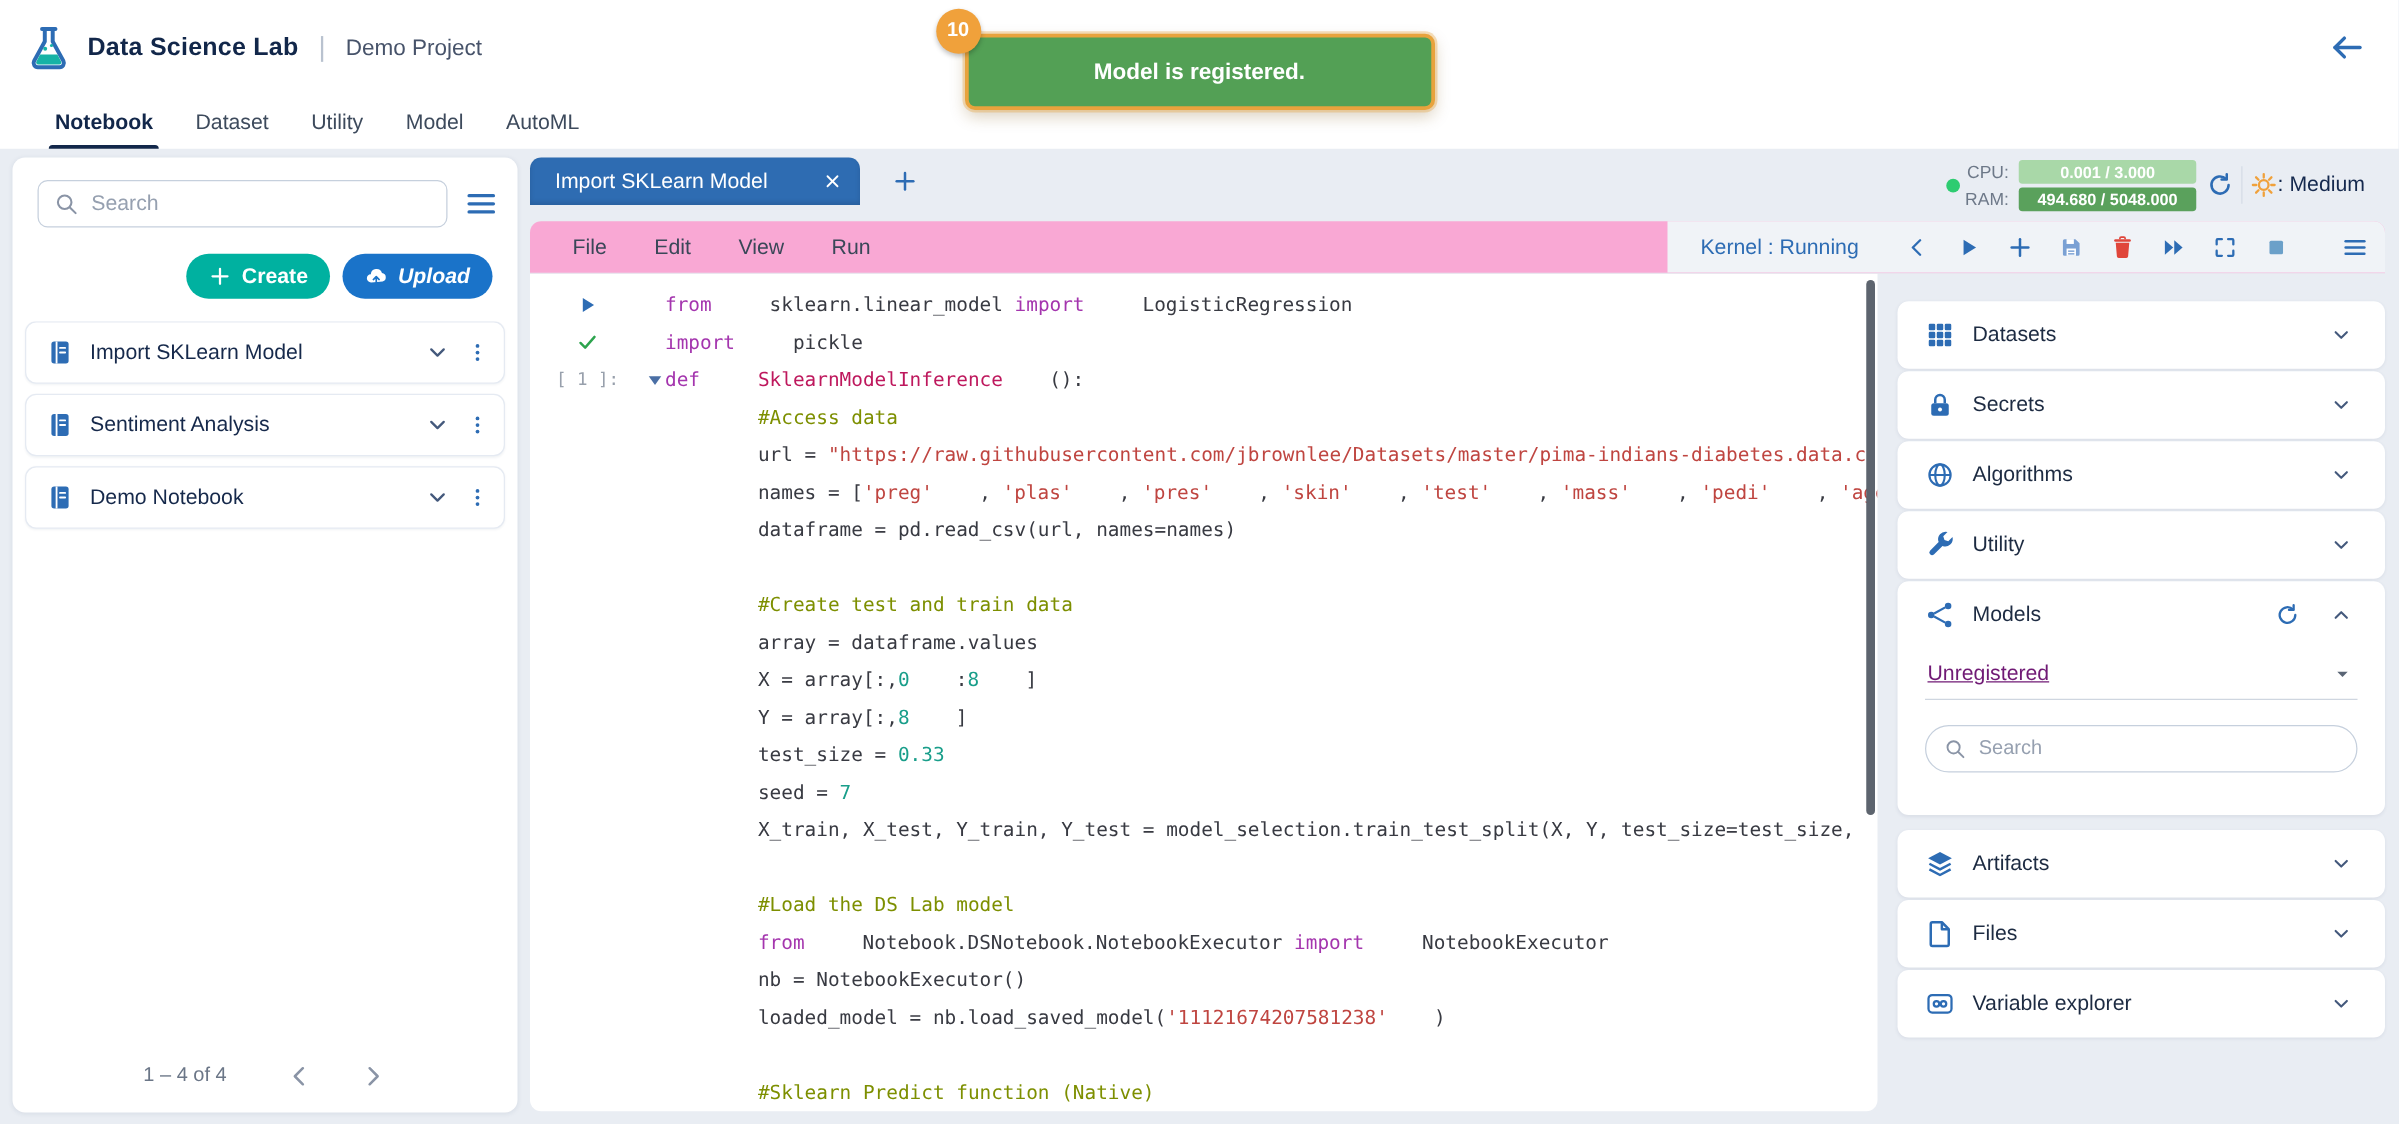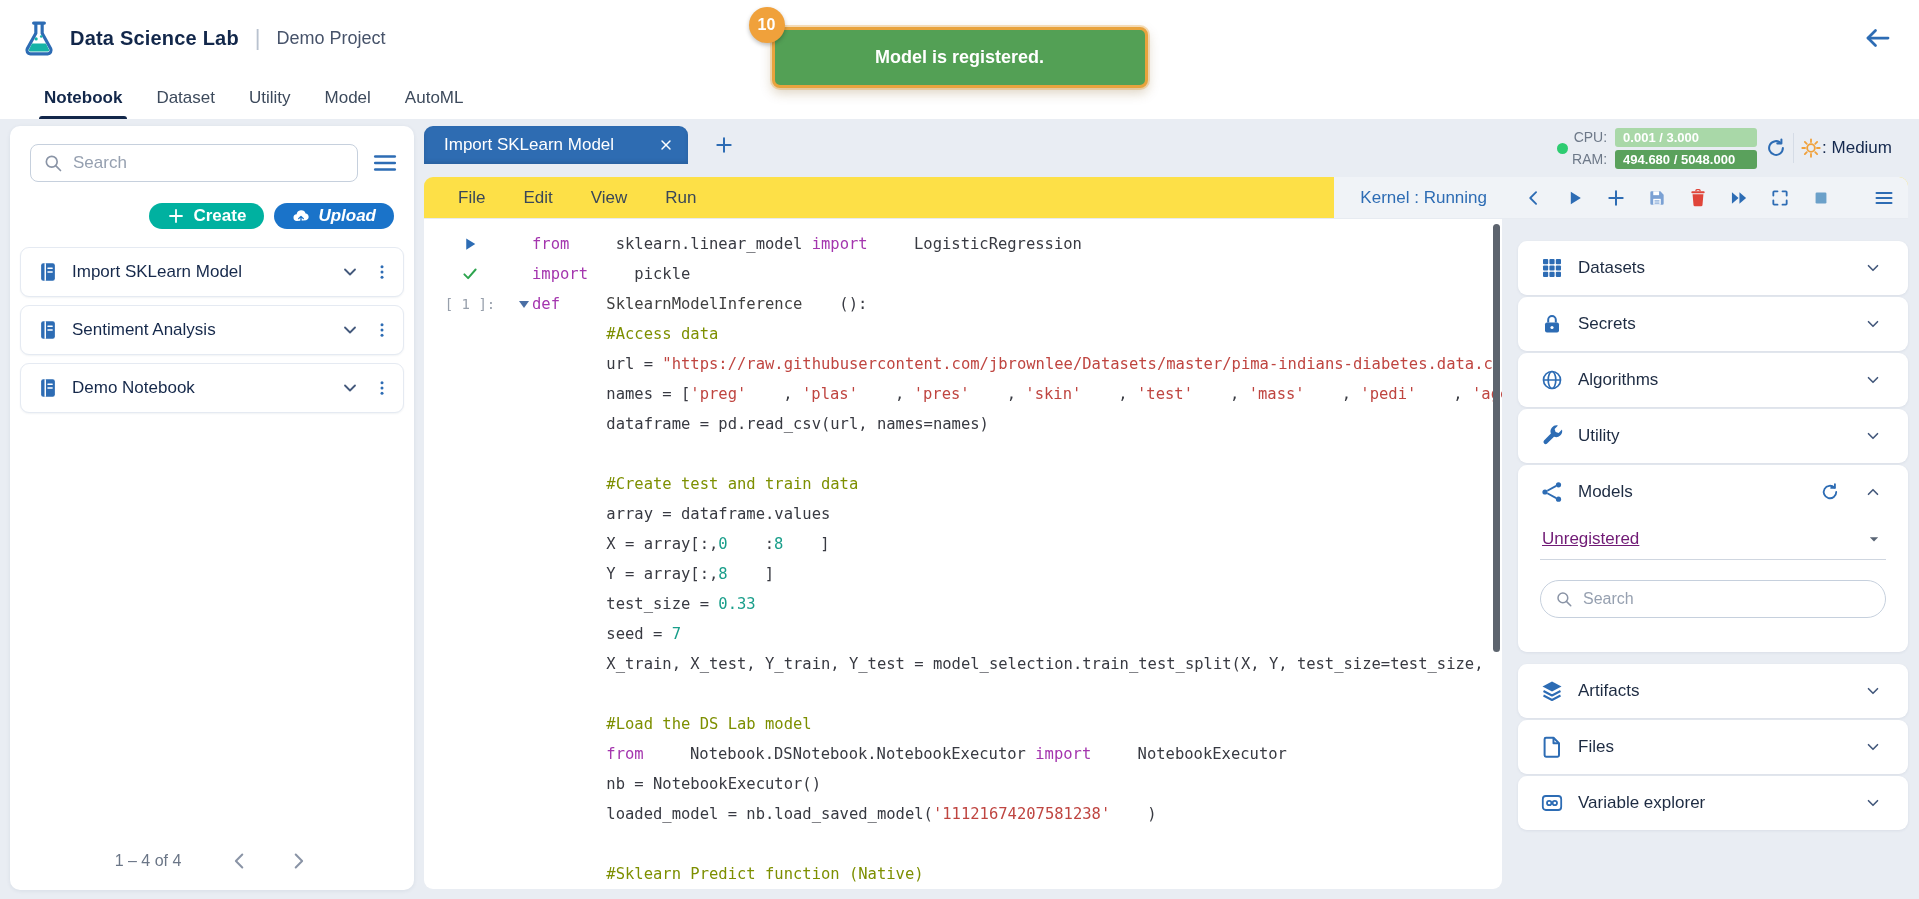--- a/index.html
+++ b/index.html
@@ -49,21 +49,21 @@
     background:#fff; border-radius:10px; box-shadow:0 1px 4px rgba(25,45,85,.08);
     display:flex; flex-direction:column; padding:18px 0 10px;
   }
   .search-row { display:flex; align-items:center; gap:14px; padding:0 16px 0 20px; }
   .search-box { flex:1; height:38px; border:1px solid #c6d0dd; border-radius:8px; display:flex; align-items:center; padding:0 12px; gap:10px; background:#fff; }
   .search-box .si { width:20px; height:20px; color:#8a94a6; }
   .search-box input { border:none; outline:none; width:100%; font-size:17px; font-family:inherit; color:#333; background:transparent; }
   input::placeholder { color:#96a0b0; }
   .sidebar-menu-icon { width:26px; height:26px; color:#2d6cb4; cursor:pointer; }
   .actions-row { display:flex; justify-content:flex-end; gap:10px; padding:21px 20px 18px; }
-  .btn { height:26px; border:none; border-radius:20px; color:#fff; font-size:17px; font-weight:bold; font-family:inherit; display:flex; align-items:center; gap:8px; padding:0 18px; cursor:pointer; }
+  .btn { height:36px; border:none; border-radius:20px; color:#fff; font-size:17px; font-weight:bold; font-family:inherit; display:flex; align-items:center; gap:8px; padding:0 18px; cursor:pointer; }
   .btn .bi { width:18px; height:18px; color:#fff; }
   .btn-create { background:#00b1a0; }
   .btn-upload { background:#1a73c9;font-style:italic; }
   .notebook-list { flex:1; display:flex; flex-direction:column; gap:8px; padding:0 10px; overflow:hidden; }
   .notebook-item { height:50px; flex:none; background:#fff; border:1px solid #e5eaf2; border-radius:9px; box-shadow:0 1px 2px rgba(25,45,85,.06); display:flex; align-items:center; gap:13px; padding:0 12px 0 16px; cursor:pointer; }
   .notebook-icon { width:22px; height:22px; color:#2d6cb4; }
   .notebook-name { flex:1; font-size:17px; color:#16294b; white-space:nowrap; overflow:hidden; }
   .nb-chevron { width:20px; height:20px; color:#44597c; cursor:pointer; }
   .nb-kebab { width:18px; height:18px; color:#2d6cb4; cursor:pointer; }
   .pagination { display:flex; align-items:center; justify-content:center; padding:16px 0 8px; color:#6b7687; font-size:16px; }
@@ -73,30 +73,30 @@
   
   .tabrow { position:absolute; left:424px; top:126px; width:1484px; height:50px; display:flex; align-items:flex-start; }
   .editor-tab { width:264px; height:38px; background:#2e6cb2; border-radius:9px 9px 0 0; display:flex; align-items:center; padding:0 14px 0 20px; box-shadow:inset 0 -2px 4px rgba(0,0,0,.12); cursor:pointer; }
   .editor-tab-title { flex:1; color:#fff; font-size:17px; white-space:nowrap; overflow:hidden; }
   .tab-close { width:16px; height:16px; color:#fff; cursor:pointer; }
   .add-tab { width:20px; height:20px; color:#2d6cb4; margin:9px 0 0 26px; cursor:pointer; }
   .resource-cluster { margin-left:auto; height:44px; display:flex; align-items:center; padding-right:16px; }
   .status-dot { width:11px; height:11px; border-radius:50%; background:#2ecc71; margin-right:4px; }
   .res-table { display:grid; grid-template-columns:auto auto; gap:3px 8px; align-items:center; }
   .res-label { font-size:14px; color:#6d7888; text-align:right; }
-  .res-badge { font-size:13px; font-weight:bold; color:#fff; border-radius:3px; padding:2px 8px; min-width:142px; }
+  .res-badge { font-size:13px; font-weight:bold; color:#fff; border-radius:3px; padding:2px 8px; min-width:142px; text-align:center; }
   .res-badge.cpu { background:#a9d8a8; }
   .res-badge.ram { background:#5aa15c; }
   .refresh-icon { width:22px; height:22px; color:#2d6cb4; margin-left:8px; cursor:pointer; }
   .divider-v { width:1px; height:30px; background:#d5dce6; margin:0 6px; }
   .gear-icon { width:22px; height:22px; color:#f0a13b; cursor:pointer; }
   .size-label { font-size:17px; color:#15294e; }
 
   
-  .toolbar { position:absolute; left:424px; top:177px; width:1484px; height:42px; background:#fde047; border-radius:9px 9px 0 0; border-bottom:1px solid #e7ebf1; display:flex; align-items:center; padding-left:34px; z-index:2; }
+  .toolbar { position:absolute; left:424px; top:177px; width:1484px; height:42px; background:#f9a8d4; border-radius:9px 9px 0 0; border-bottom:1px solid #e7ebf1; display:flex; align-items:center; padding-left:34px; z-index:2; }
   .menu-item { font-size:17px; color:#3a4758; margin-right:38px; cursor:pointer; }
   .toolbar-right { margin-left:auto; height:100%; display:flex; align-items:center; gap:21px; background:#f0f3f7; border-radius:0 9px 0 0; padding:0 14px 0 26px; }
   .kernel-status { font-size:17px; color:#2d6cb4; margin-right:16px; cursor:default; }
   .tbi { width:20px; height:20px; cursor:pointer; }
   .tbi:last-child { margin-left:22px; }
 
   
   .editor-body { position:absolute; left:424px; top:219px; width:1078px; height:670px; background:#fff; border-radius:0 0 9px 9px; display:flex; overflow:hidden; }
   .gutter { width:92px; flex:none; padding-top:10px; display:flex; flex-direction:column; align-items:center; }
   .gutter > * { height:30px; display:flex; align-items:center; justify-content:center; }
@@ -104,21 +104,21 @@
   .gutter-check { width:18px; height:18px; color:#2da44e; }
   .cell-label { font-family:"DejaVu Sans Mono", monospace; font-size:14px; color:#98a0ac; }
   .code-area { flex:1; padding:10px 4px 0 16px; font-family:"DejaVu Sans Mono", monospace; font-size:15.5px; line-height:30px; color:#383a42; white-space:pre; overflow:hidden; }
   .code-line { height:30px; position:relative; cursor:text; }
   .fold-caret { position:absolute; left:-13px; top:12px; width:0; height:0; border-left:5px solid transparent; border-right:5px solid transparent; border-top:7px solid #4a6fa5; cursor:pointer; }
   .tok-p { color:#383a42;margin-left:37px; }
   .tok-k { color:#a435ae; }
   .tok-c { color:#7d8f00; }
   .tok-s { color:#bf4540; }
   .tok-n { color:#199e8a; }
-  .tok-f { color:#404040; }
+  .tok-f { color:#be185d; }
   .scroll-thumb { position:absolute; left:1493px; top:224px; width:7px; height:428px; background:#5d646e; border-radius:4px; z-index:3; cursor:grab; }
 
   
   .right-panel { position:absolute; left:1518px; top:241px; width:390px; display:flex; flex-direction:column; gap:2px; }
   .panel-card { background:#fff; border-radius:9px; box-shadow:0 1px 3px rgba(25,45,85,.07); height:54px; overflow:hidden; }
   .panel-card.expanded { height:187px; margin-bottom:10px; }
   .section-header { height:54px; display:flex; align-items:center; gap:14px; padding:0 26px 0 22px; cursor:pointer; }
   .section-icon { width:24px; height:24px; color:#2d6cb4; }
   .section-label { flex:1; font-size:17px; color:#1d2b42; }
   .section-refresh { width:20px; height:20px; color:#2d6cb4; margin-right:10px; cursor:pointer; }

